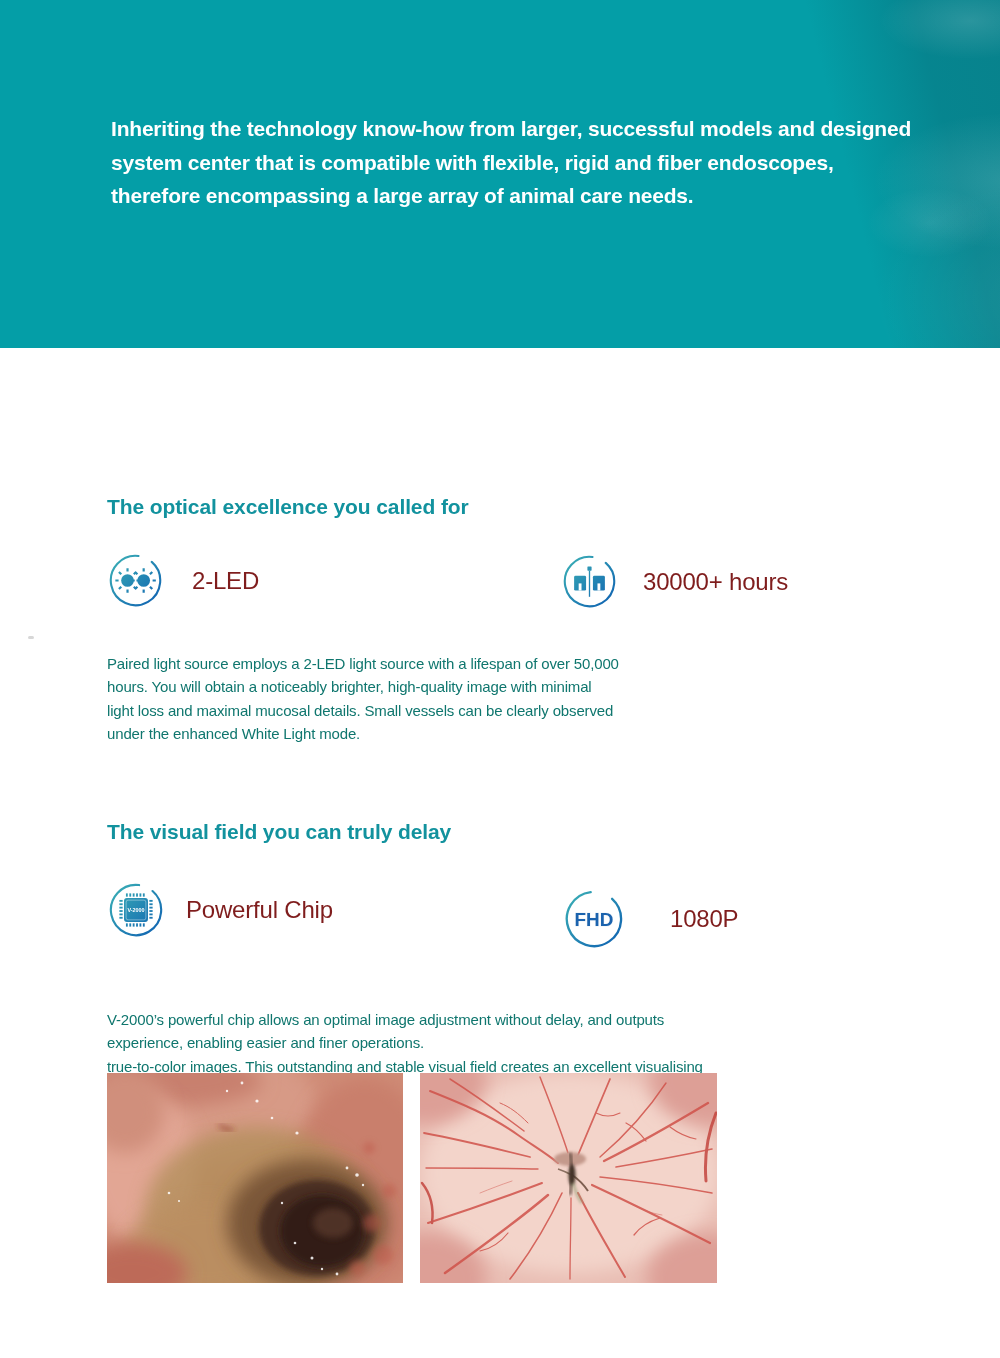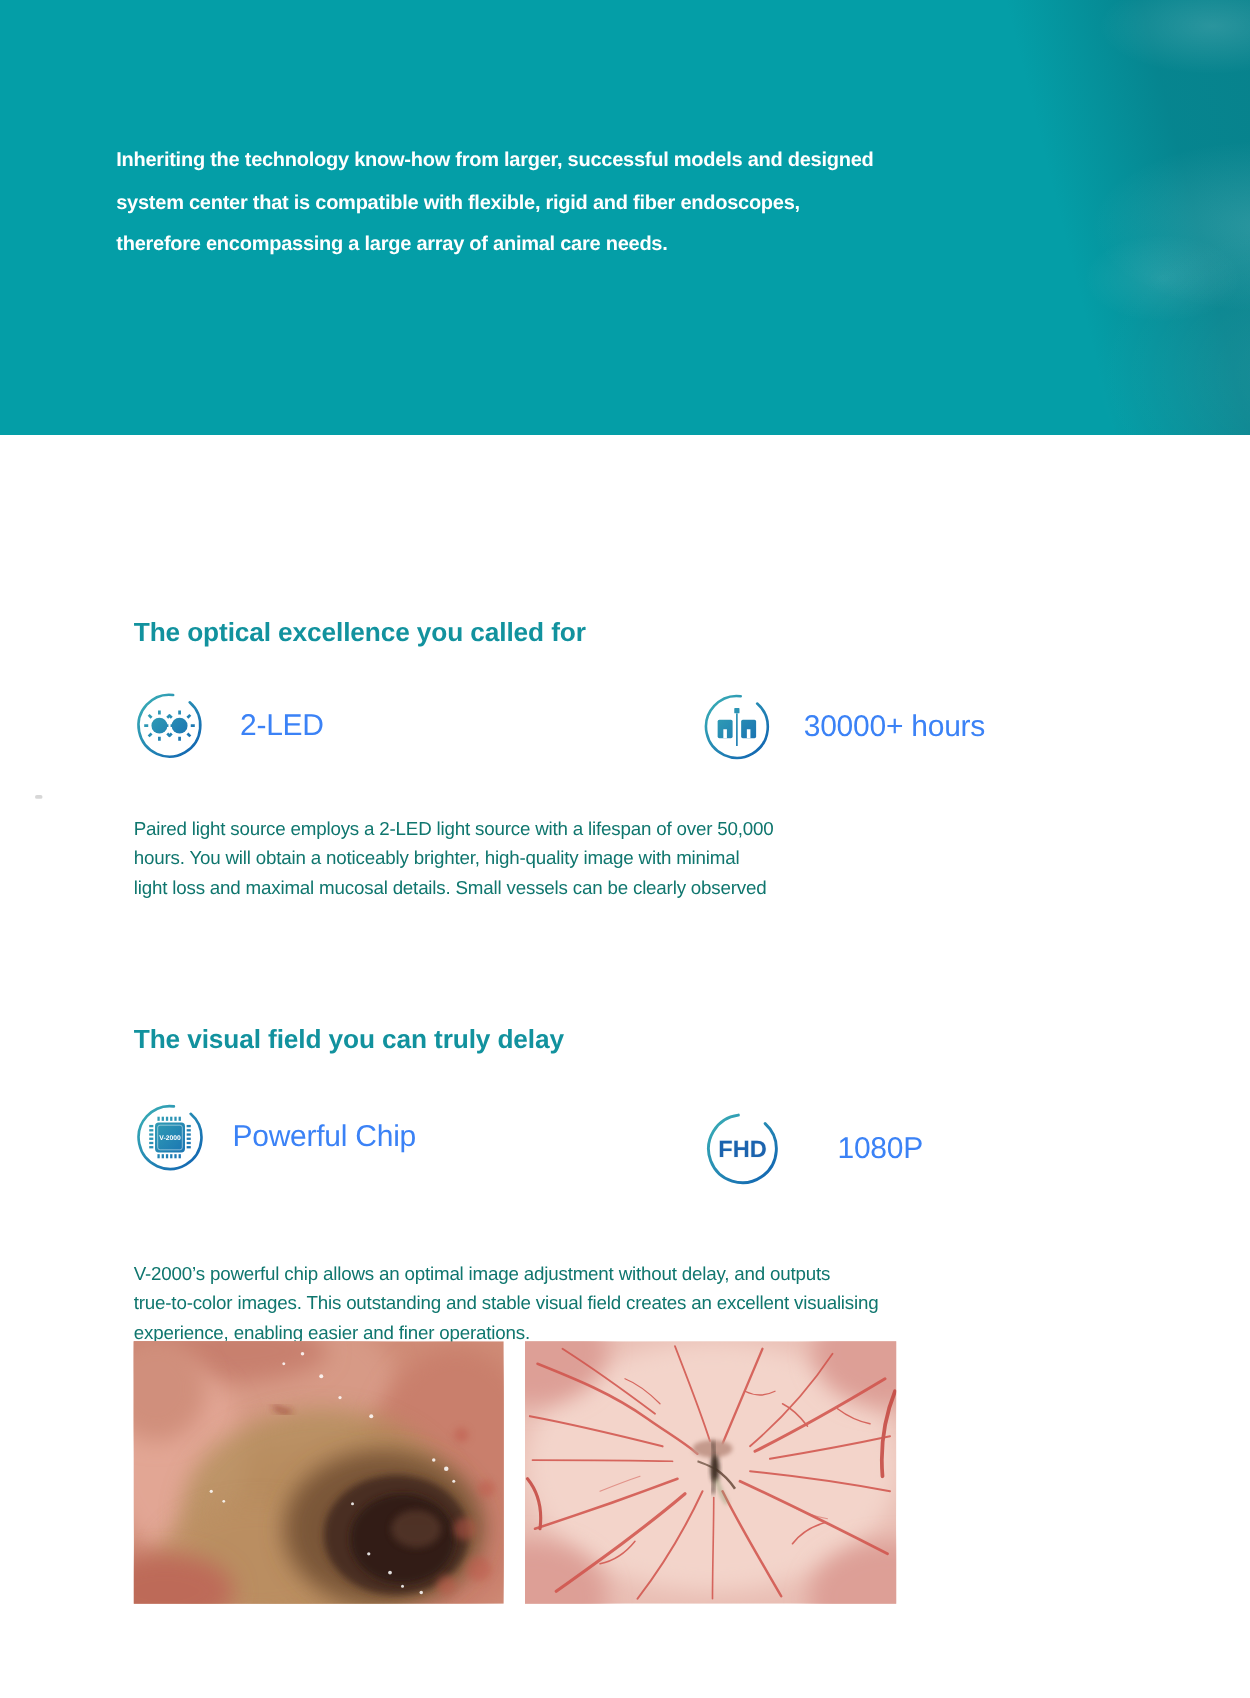--- a/index.html
+++ b/index.html
@@ -8,29 +8,29 @@
 
   
   .banner{position:absolute;left:0;top:0;width:1000px;height:348px;background:#049ea7;}
   .banner-texture{position:absolute;inset:0;
     background:
       radial-gradient(130px 55px at 97% 6%, rgba(255,255,255,0.14), transparent 70%),
       radial-gradient(190px 95px at 101% 52%, rgba(225,245,246,0.16), transparent 72%),
       radial-gradient(90px 50px at 93% 64%, rgba(255,255,255,0.10), transparent 70%),
       radial-gradient(220px 160px at 104% 86%, rgba(255,255,255,0.08), transparent 75%),
       linear-gradient(76deg, rgba(0,0,0,0) 82%, rgba(10,84,97,0.34) 92%, rgba(13,92,104,0.42) 100%);}
-  .banner-text{position:absolute;left:93px;top:112px;color:#ffffff;
-    font-size:16px;font-weight:700;line-height:33.5px;letter-spacing:-0.2px;white-space:nowrap;}
+  .banner-text{position:absolute;left:111px;top:112px;color:#ffffff;
+    font-size:21px;font-weight:700;line-height:33.5px;letter-spacing:-0.2px;white-space:nowrap;}
 
   
   .heading{position:absolute;left:107px;margin:0;font-size:21px;font-weight:700;
     color:#12929e;letter-spacing:-0.1px;white-space:nowrap;text-align:center;}
   .para{position:absolute;left:107px;color:#0f766e;font-size:15px;line-height:23.3px;
     letter-spacing:-0.15px;white-space:nowrap;}
-  .feat-label{position:absolute;display:flex;align-items:center;color:#3b82f6;
+  .feat-label{position:absolute;display:flex;align-items:center;color:#7f1d1d;
     font-size:24px;letter-spacing:-0.2px;white-space:nowrap;}
 
   .icon{position:absolute;}
   .shot{position:absolute;top:1073px;height:210px;display:block;}
   .artifact{position:absolute;left:28px;top:636px;width:6px;height:3px;border-radius:2px;
     background:rgba(110,110,110,0.28);}
 </style>
 </head>
 <body>
 
@@ -82,20 +82,21 @@
       <rect x="18.6" y="32" width="3" height="7.5" fill="#ffffff"></rect>
       <rect x="38.4" y="32" width="3" height="7.5" fill="#ffffff"></rect>
     </g>
   </svg>
   <div class="feat-label" style="left:643px;top:553px;height:57px">30000+ hours</div>
 
   <div class="para" style="top:652px">
     <div>Paired light source employs a 2-LED light source with a lifespan of over 50,000</div>
     <div>hours. You will obtain a noticeably brighter, high-quality image with minimal</div>
     <div>light loss and maximal mucosal details. Small vessels can be clearly observed</div>
+    <div>under the enhanced White Light mode.</div>
   </div>
 
   <h2 class="heading" style="top:820px">The visual field you can truly delay</h2>
 
   <svg class="icon" style="left:107px;top:881px" width="58" height="58" viewBox="0 0 60 60">
     <defs>
       <linearGradient id="gc" gradientUnits="userSpaceOnUse" x1="8" y1="8" x2="52" y2="52">
         <stop offset="0" stop-color="#38abb5"></stop>
           <stop offset="1" stop-color="#1266b2"></stop>
       </linearGradient>
@@ -140,22 +141,22 @@
           <stop offset="1" stop-color="#1266b2"></stop>
       </linearGradient>
     </defs>
     <path d="M28.6 4.2 A28 28 0 1 0 50.7 11.2" stroke="url(#gd)" stroke-width="2.4" fill="none" stroke-linecap="round"></path>
     <text x="32" y="39" text-anchor="middle" font-size="19.5" font-weight="bold" fill="#1b63ae" stroke="#eef2f6" stroke-width="1" paint-order="stroke" font-family="Liberation Sans, sans-serif">FHD</text>
   </svg>
   <div class="feat-label" style="left:670px;top:888px;height:62px">1080P</div>
 
   <div class="para" style="top:1008px">
     <div>V-2000’s powerful chip allows an optimal image adjustment without delay, and outputs</div>
+    <div>experience, enabling easier and finer operations.</div>
     <div>true-to-color images. This outstanding and stable visual field creates an excellent visualising</div>
-    <div>experience, enabling easier and finer operations.</div>
   </div>
 
   <svg class="shot" style="left:107px" width="296" height="210" viewBox="0 0 296 210">
     <defs>
       <filter id="b8" x="-40%" y="-40%" width="180%" height="180%">
           <feGaussianBlur stdDeviation="9"></feGaussianBlur>
         </filter>
       <filter id="b3" x="-40%" y="-40%" width="180%" height="180%">
           <feGaussianBlur stdDeviation="3"></feGaussianBlur>
         </filter>

